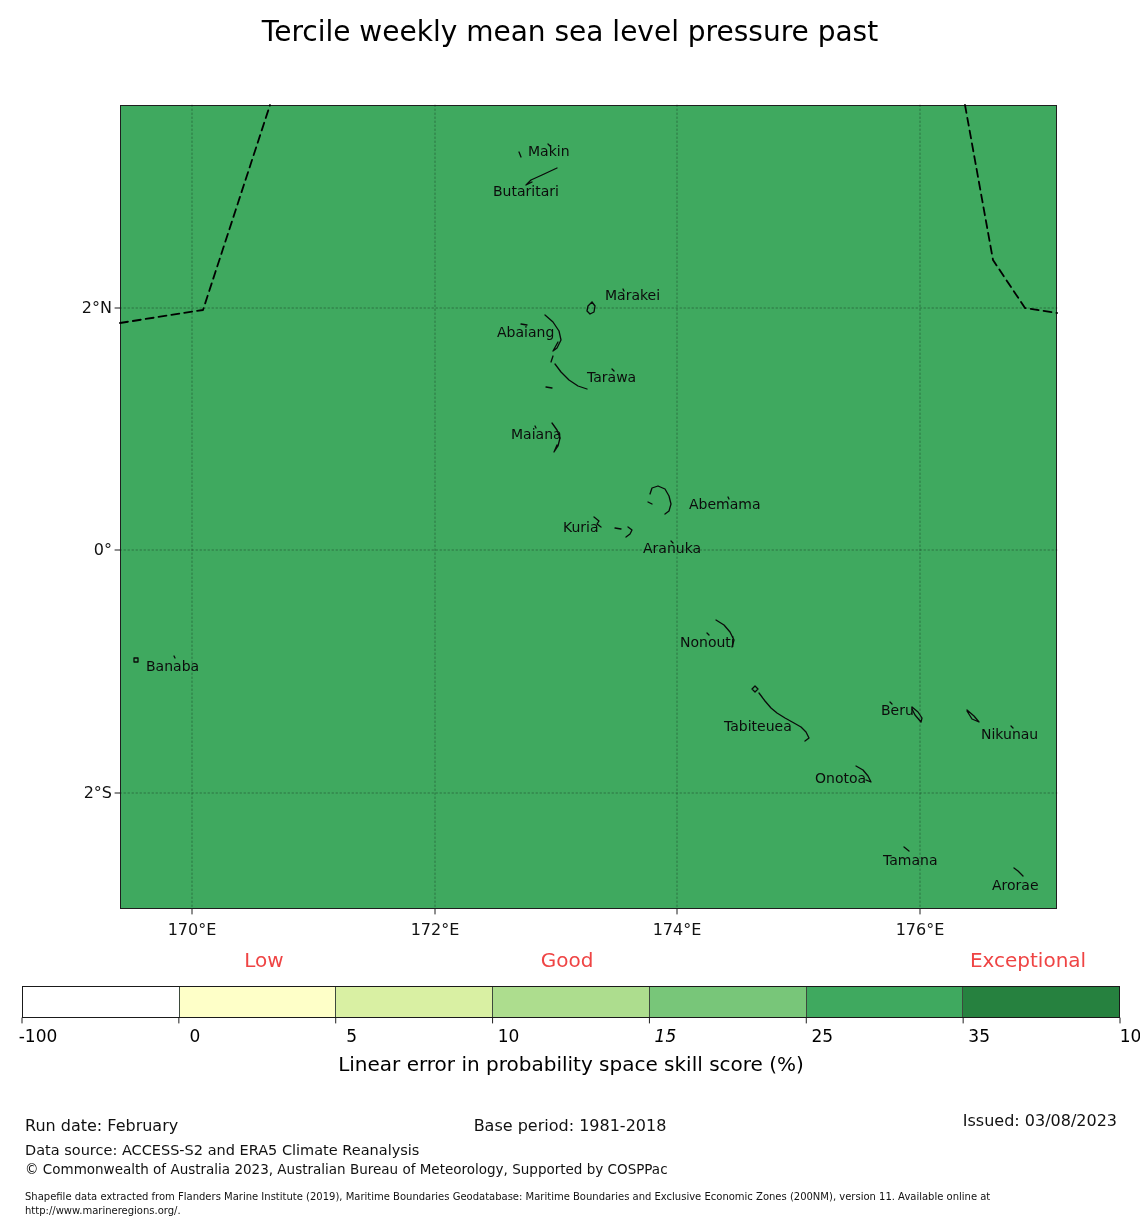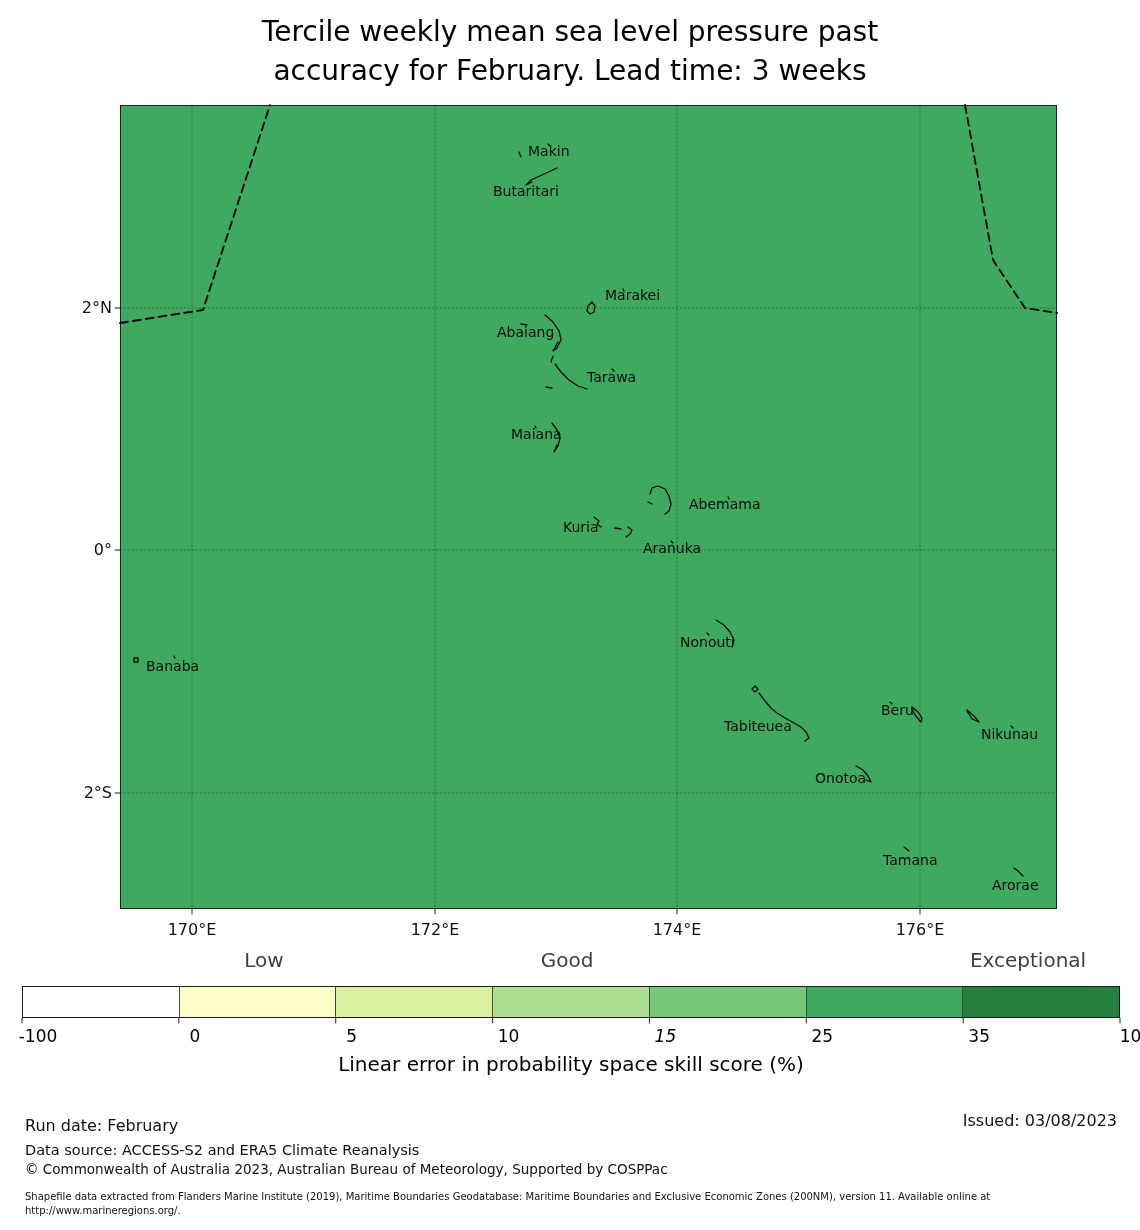--- a/index.html
+++ b/index.html
@@ -6,41 +6,40 @@
   .fig{position:relative;width:1140px;height:1230px;background:#ffffff;
        font-family:"DejaVu Sans","Liberation Sans",sans-serif;color:#111;overflow:hidden;}
   .title{position:absolute;left:0;top:12px;width:1140px;text-align:center;
          font-size:28px;line-height:39px;color:#000;}
   .map-bg{position:absolute;left:120px;top:105px;width:937px;height:804px;
           border:1px solid #1f1f1f;box-sizing:border-box;}
   .overlay{position:absolute;left:0;top:0;width:1140px;height:1230px;pointer-events:none;}
   .island-label{position:absolute;font-size:14px;color:#0c0c0c;white-space:nowrap;}
   .x-tick-label{position:absolute;font-size:16px;color:#111;transform:translateX(-50%);white-space:nowrap;}
   .y-tick-label{position:absolute;font-size:16px;color:#111;width:48px;text-align:right;white-space:nowrap;}
-  .zone-label{position:absolute;top:948px;font-size:20px;color:#404040;transform:translateX(-50%);white-space:nowrap;}
+  .zone-label{position:absolute;top:948px;font-size:20px;color:#ef4444;transform:translateX(-50%);white-space:nowrap;}
   .cbar{position:absolute;left:22px;top:986px;width:1098px;height:32px;display:flex;
         border:1px solid #1a1a1a;box-sizing:border-box;}
   .cbar .seg{flex:1 1 0;height:100%;}
   .cbar .seg + .seg{border-left:1px solid #3d4a3d;}
   .cb-tick-label{position:absolute;top:1026px;font-size:17px;color:#000;transform:translateX(-50%);white-space:nowrap;margin-left:16px;}
   .cb-title{position:absolute;left:0;top:1052px;width:1142px;text-align:center;font-size:20px;color:#000;}
   .ft-run{position:absolute;left:25px;top:1116px;font-size:16px;}
   .ft-base{position:absolute;left:0;top:1116px;width:1140px;text-align:center;font-size:16px;}
   .ft-issued{position:absolute;right:23px;top:1111px;font-size:16px;}
   .ft-src{position:absolute;left:25px;top:1142px;font-size:14.5px;}
   .ft-copy{position:absolute;left:25px;top:1161px;font-size:13.5px;}
   .ft-shape{position:absolute;left:25px;top:1190px;width:1092px;font-size:10px;line-height:1.35;}
 </style>
 </head>
 <body>
 
 <div class="fig">
   <div class="title">
     <div>Tercile weekly mean sea level pressure past</div>
-    <div>accuracy for February. Lead time: 3 weeks</div>
   </div>
 
   <div class="map-bg" id="map-bg" style="background: rgb(63, 169, 95);"></div>
 
   <svg class="overlay" id="overlay" viewBox="0 0 1140 1230">
       <polyline points="192,105 192,909" fill="none" stroke="rgba(0,0,0,0.45)" stroke-width="0.7" stroke-linecap="round" stroke-linejoin="round" stroke-dasharray="1.5 2.5"></polyline>
       <polyline points="192,909 192,914" fill="none" stroke="#1f1f1f" stroke-width="1" stroke-linecap="round" stroke-linejoin="round"></polyline>
       <polyline points="435,105 435,909" fill="none" stroke="rgba(0,0,0,0.45)" stroke-width="0.7" stroke-linecap="round" stroke-linejoin="round" stroke-dasharray="1.5 2.5"></polyline>
       <polyline points="435,909 435,914" fill="none" stroke="#1f1f1f" stroke-width="1" stroke-linecap="round" stroke-linejoin="round"></polyline>
       <polyline points="677,105 677,909" fill="none" stroke="rgba(0,0,0,0.45)" stroke-width="0.7" stroke-linecap="round" stroke-linejoin="round" stroke-dasharray="1.5 2.5"></polyline>
@@ -141,17 +140,18 @@
       <div class="seg" style="background: rgb(254, 255, 200);"></div>
       <div class="seg" style="background: rgb(217, 240, 163);"></div>
       <div class="seg" style="background: rgb(173, 221, 142);"></div>
       <div class="seg" style="background: rgb(120, 198, 121);"></div>
       <div class="seg" style="background: rgb(63, 169, 95);"></div>
       <div class="seg" style="background: rgb(38, 129, 63);"></div>
     </div>
   <div class="cb-title">Linear error in probability space skill score (%)</div>
 
   <div class="ft-run">Run date: February</div>
+  <div class="ft-base">Base period: 1981-2018</div>
   <div class="ft-issued">Issued: 03/08/2023</div>
   <div class="ft-src">Data source: ACCESS-S2 and ERA5 Climate Reanalysis</div>
   <div class="ft-copy">© Commonwealth of Australia 2023, Australian Bureau of Meteorology, Supported by COSPPac</div>
   <div class="ft-shape">Shapefile data extracted from Flanders Marine Institute (2019), Maritime Boundaries Geodatabase: Maritime Boundaries and Exclusive Economic Zones (200NM), version 11. Available online at http://www.marineregions.org/.</div>
 </div>
 
 </body></html>

